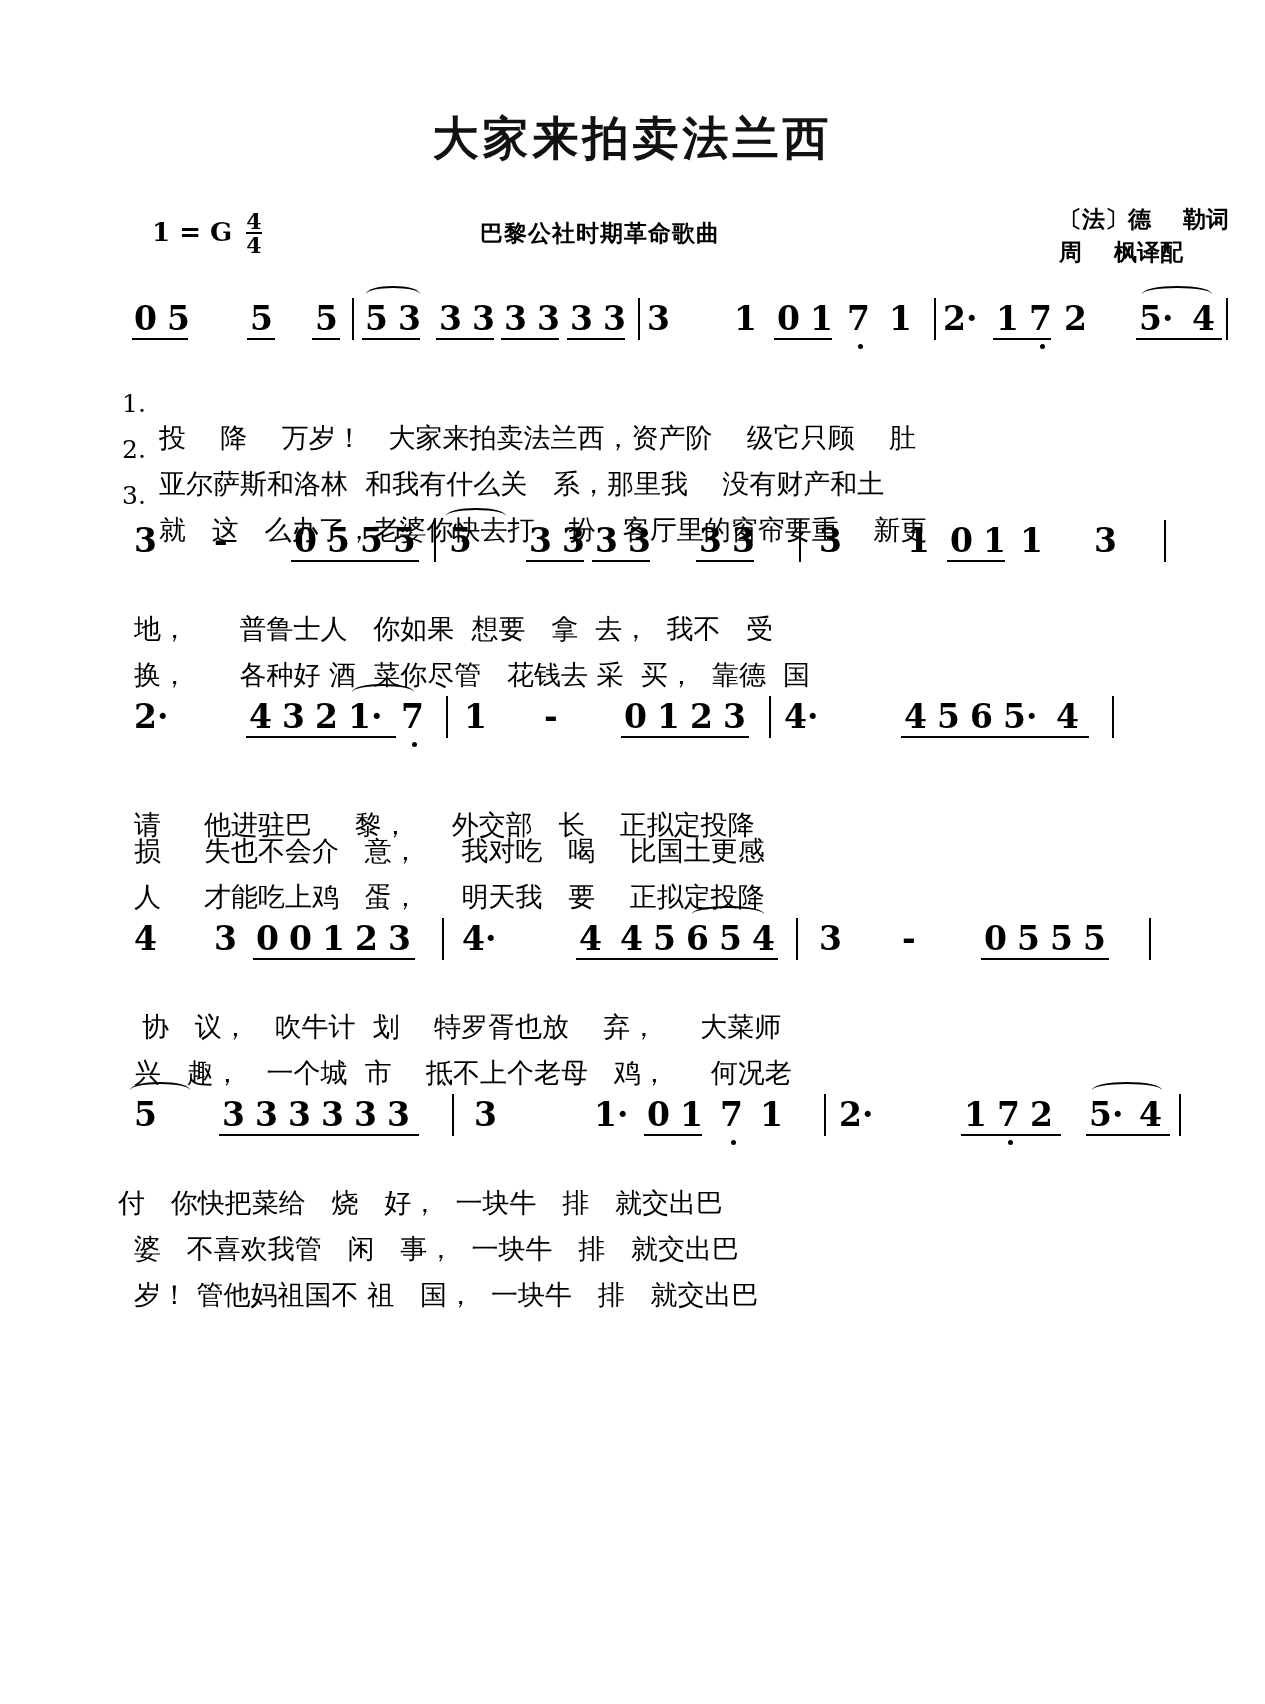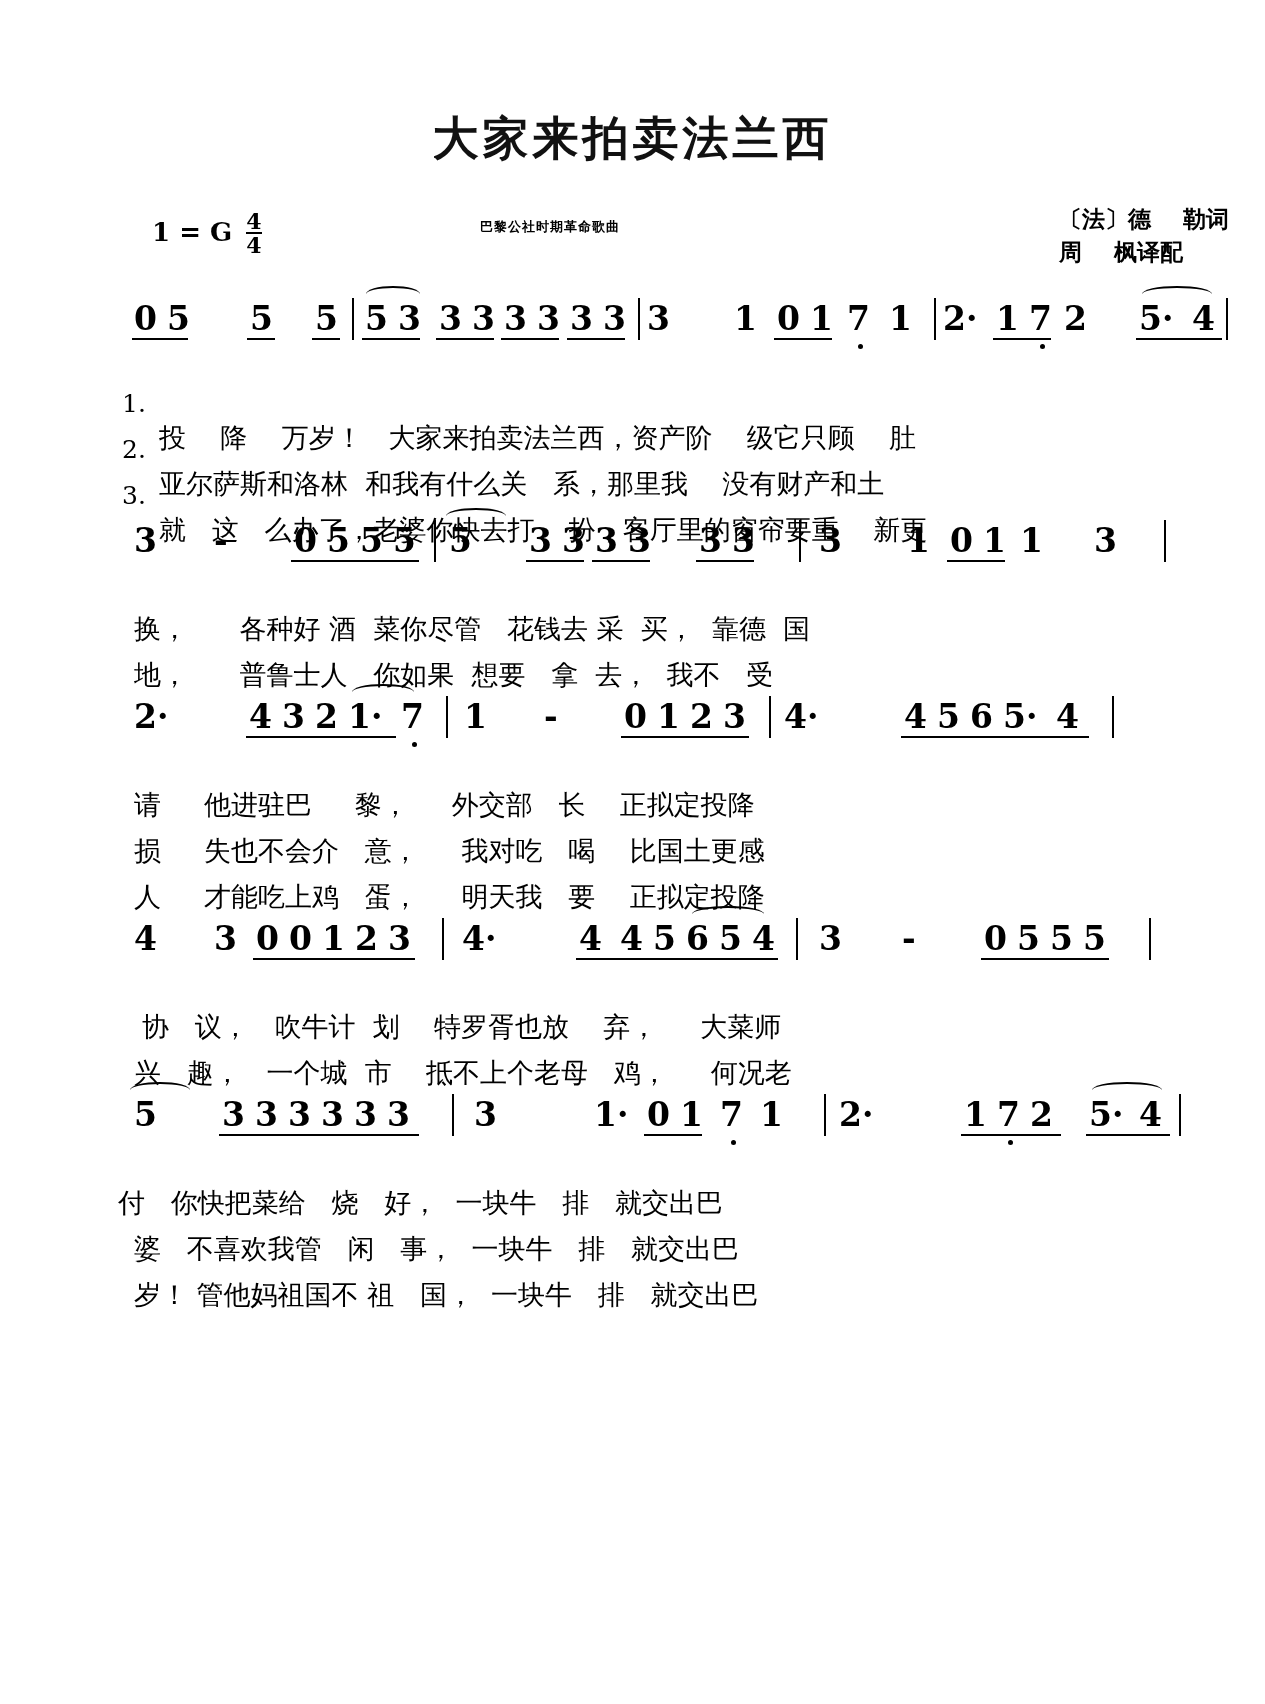--- a/index.html
+++ b/index.html
@@ -65,21 +65,21 @@
   .time-sig .den {
     display: block;
     border-top: 2px solid #000;
     padding-top: 1px;
   }
   .subtitle {
     position: absolute;
     left: 480px;
     top: 30px;
     font-family: "DejaVu Serif", "Liberation Serif", serif;
-    font-size: 13px;
+    font-size: 23px;
     font-weight: bold;
     letter-spacing: 1px;
   }
   .credits {
     position: absolute;
     right: 36px;
     top: 14px;
     font-family: "DejaVu Serif", "Liberation Serif", serif;
     font-size: 23px;
     font-weight: bold;
@@ -297,24 +297,24 @@
       <div class="beam" style="left:913px; top:38px; width:58px;"></div>
       <span class="note" style="left:986px;">1</span>
 
       <span class="note" style="left:1060px;">3</span>
 
       <div class="barline" style="left:1130px;"></div>
     </div>
 
     <div class="lyrics">
       <div class="lyric-row no-num">
+        <span class="lyric-text" style="left:100px;">地，      普鲁士人   你如果  想要   拿  去，  我不   受</span>
+      </div>
+      <div class="lyric-row no-num">
         <span class="lyric-text" style="left:100px;">换，      各种好 酒  菜你尽管   花钱去 采  买，  靠德  国</span>
-      </div>
-      <div class="lyric-row no-num">
-        <span class="lyric-text" style="left:100px;">地，      普鲁士人   你如果  想要   拿  去，  我不   受</span>
       </div>
     </div>
   </div>
 
   <div class="system">
     <div class="notes-line">
       <span class="note" style="left:100px;">2·</span>
 
       <span class="note" style="left:215px;">4</span>
       <span class="note" style="left:248px;">3</span>
@@ -345,21 +345,21 @@
       <span class="note" style="left:936px;">6</span>
       <span class="note" style="left:969px;">5·</span>
       <span class="note" style="left:1022px;">4</span>
       <div class="beam" style="left:867px; top:38px; width:188px;"></div>
 
       <div class="barline" style="left:1078px;"></div>
     </div>
 
     <div class="lyrics">
       <div class="lyric-row no-num">
-        <span class="lyric-text" style="left:100px;">请     他进驻巴     黎，     外交部   长    正拟定投降</span>
+        <span class="lyric-text" style="left:100px;margin-top:20px;">请     他进驻巴     黎，     外交部   长    正拟定投降</span>
       </div>
       <div class="lyric-row no-num">
         <span class="lyric-text" style="left:100px;">损     失也不会介   意，     我对吃   喝    比国土更感</span>
       </div>
       <div class="lyric-row no-num">
         <span class="lyric-text" style="left:100px;">人     才能吃上鸡   蛋，     明天我   要    正拟定投降</span>
       </div>
     </div>
   </div>
 

